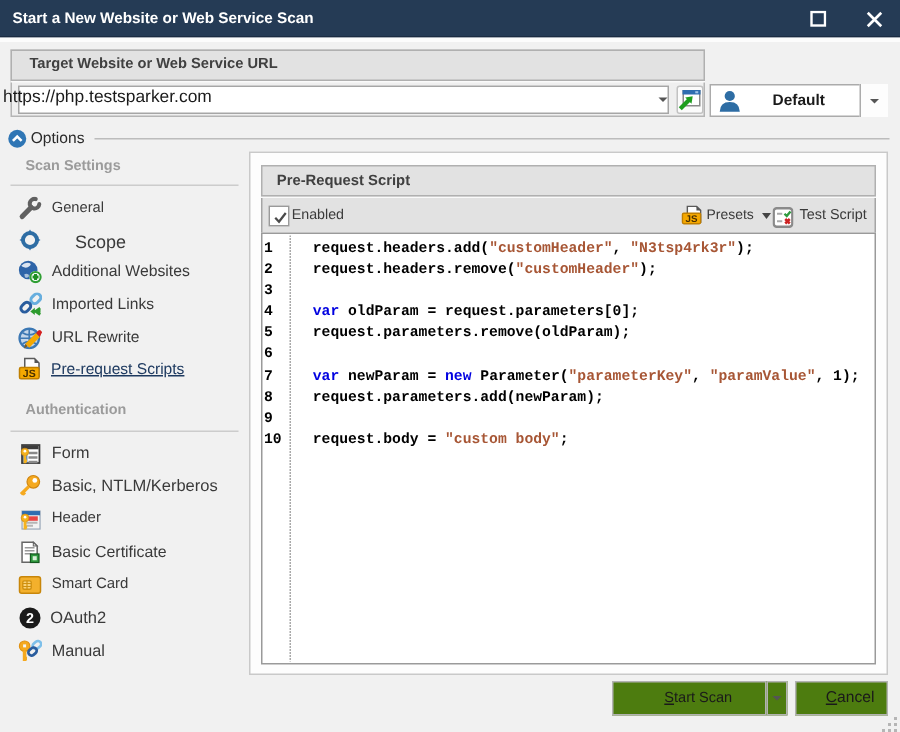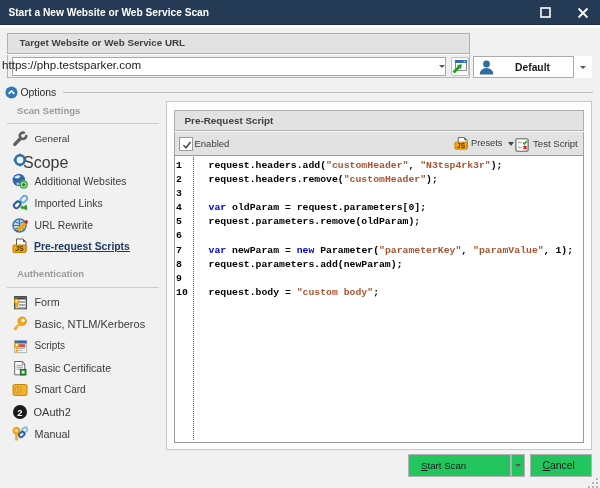--- a/index.html
+++ b/index.html
@@ -58,21 +58,21 @@
 
 #editor { left:174px; top:154.5px; width:410px; height:288px; background:#fff; border:1px solid #9a9a9a; }
 #gutterline { left:193px; top:156.5px; height:284px; width:1px; background-image:linear-gradient(#555 50%, transparent 50%); background-size:1px 2px; }
 .mono { font-family:"Liberation Mono",monospace; font-weight:bold; font-size:9.8px; line-height:14.1px; white-space:pre; }
 #gutter { left:176px; top:159px; color:#000; }
 #code { left:208.5px; top:159px; color:#000; }
 .kw { color:#0000e0;text-align:right; }
 .str { color:#a75635; }
 
 
-.btn { background:#22c55e; border:1px solid #b2b2b2; font-size:9.7px; color:#1a1a1a; text-align:left;padding-left:12px; }
+.btn { background:#4d7c0f; border:1px solid #b2b2b2; font-size:9.7px; color:#1a1a1a; text-align:center;padding-left:12px; }
 #btn-start { left:408px; top:454px; width:103px; height:23px; line-height:21px; }
 #btn-dd { left:510.5px; top:454px; width:14.5px; height:23px; }
 #btn-dd-arrow { left:514.6px; top:464px; width:0; height:0; border-left:3.2px solid transparent; border-right:3.2px solid transparent; border-top:3.8px solid #555; }
 #btn-cancel { left:529.5px; top:454px; width:62.5px; height:23px; line-height:21px; font-size:10.4px; }
 u { text-decoration:underline; }
 </style>
 </head>
 <body>
 <div class="abs" id="titlebar"></div>
 <div class="abs" id="title">Start a New Website or Web Service Scan</div>
@@ -110,30 +110,30 @@
 <svg class="abs" id="opt-icon" width="13" height="13">
   <circle cx="6.5" cy="6.5" r="6" fill="#2f76b5"></circle>
   <path d="M3.6 7.9 L6.5 5 L9.4 7.9" stroke="#fff" stroke-width="1.7" fill="none"></path>
 </svg>
 <div class="abs" id="opt-text">Options</div>
 <div class="abs" id="opt-line"></div>
 
 <div class="abs sec-hdr" style="left:17px;top:105px">Scan Settings</div>
 <div class="abs sec-line" style="top:123px"></div>
 <div class="abs item" style="left:34.5px;top:133px;font-size:9.8px">General</div>
-<div class="abs item" style="left:23px;top:154px;font-size:16px">Scope</div>
+<div class="abs item" style="left:50px;top:154px;font-size:12px">Scope</div>
 <div class="abs item" style="left:34.5px;top:175px;font-size:10.5px">Additional Websites</div>
 <div class="abs item" style="left:34.5px;top:198px;font-size:10.4px">Imported Links</div>
 <div class="abs item" style="left:34.5px;top:220px;font-size:10.4px">URL Rewrite</div>
-<div class="abs item" style="left:34px;top:241px;font-size:10.4px;font-weight:bold;color:#1e3a60;text-decoration:underline">Pre-request Scripts</div>
+<div class="abs item" style="left:34px;top:241px;font-size:10.4px;font-weight:normal;color:#1e3a60;text-decoration:underline">Pre-request Scripts</div>
 <div class="abs sec-hdr" style="left:17px;top:268px">Authentication</div>
 <div class="abs sec-line" style="top:287px"></div>
 <div class="abs item" style="left:34.5px;top:296px;font-size:10.8px">Form</div>
 <div class="abs item" style="left:34.5px;top:318px;font-size:11px">Basic, NTLM/Kerberos</div>
-<div class="abs item" style="left:34.5px;top:340px;font-size:10px">Scripts</div>
+<div class="abs item" style="left:34.5px;top:340px;font-size:10px">Header</div>
 <div class="abs item" style="left:34.5px;top:362px;font-size:10.6px">Basic Certificate</div>
 <div class="abs item" style="left:34.5px;top:384px;font-size:10px">Smart Card</div>
 <div class="abs item" style="left:33.5px;top:406px;font-size:11px">OAuth2</div>
 <div class="abs item" style="left:34.5px;top:428px;font-size:10.8px">Manual</div>
 
 <svg class="abs icon16" style="top:131px" viewBox="0 0 16 16">
   <path d="M11.83 1.71 A3.2 3.2 0 1 0 14.19 5.08" fill="none" stroke="#606060" stroke-width="2.7" stroke-linecap="round"></path>
   <path d="M8.7 7.3 L2.8 13.4" stroke="#606060" stroke-width="3.4" stroke-linecap="round"></path>
 </svg>
 <svg class="abs icon16" style="top:152px" viewBox="0 0 16 16">

